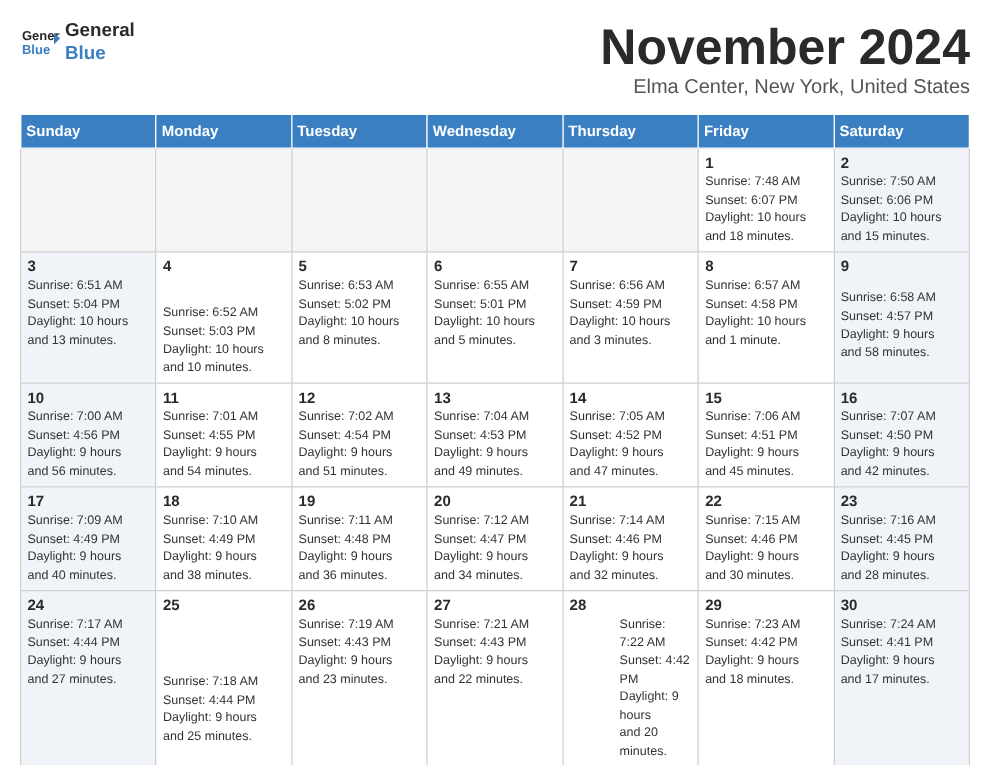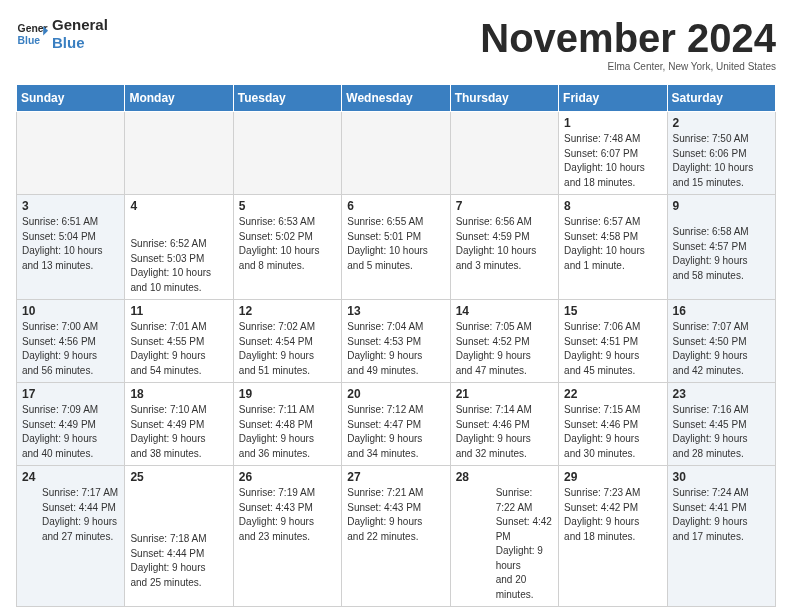--- a/index.html
+++ b/index.html
@@ -27,21 +27,21 @@
     }
     .title-block {
       text-align: right;
     }
     .month-title {
       font-size: 40px;
       font-weight: bold;
       color: #2a2a2a;
     }
     .location {
-      font-size: 10px;
+      font-size: 16px;
       color: #555;
     }
     table {
       width: 100%;
       border-collapse: collapse;
       table-layout: fixed;
     }
     thead th {
       background: #3a7fc1;
       color: #fff;
@@ -284,21 +284,21 @@
           <span class="day-num">23</span>
           <div class="day-info" style="white-space: pre-line;">Sunrise: 7:16 AM
 Sunset: 4:45 PM
 Daylight: 9 hours
 and 28 minutes.</div>
         </td>
       </tr>
       <tr>
         <td class="weekend">
           <span class="day-num">24</span>
-          <div class="day-info" style="white-space: pre-line; margin-left: 20px;">Sunrise: 7:17 AM
+          <div class="day-info" style="white-space: pre-line;">Sunrise: 7:17 AM
 Sunset: 4:44 PM
 Daylight: 9 hours
 and 27 minutes.</div>
         </td>
         <td>
           <span class="day-num">25</span>
           <div class="day-info" style="white-space: pre-line; margin-top: 48px;">Sunrise: 7:18 AM
 Sunset: 4:44 PM
 Daylight: 9 hours
 and 25 minutes.</div>

